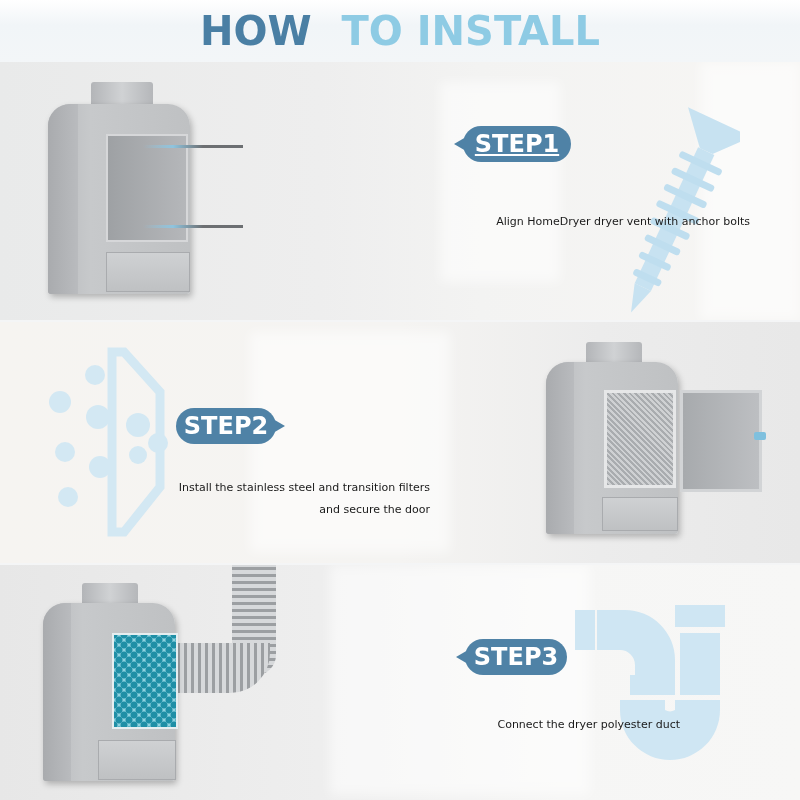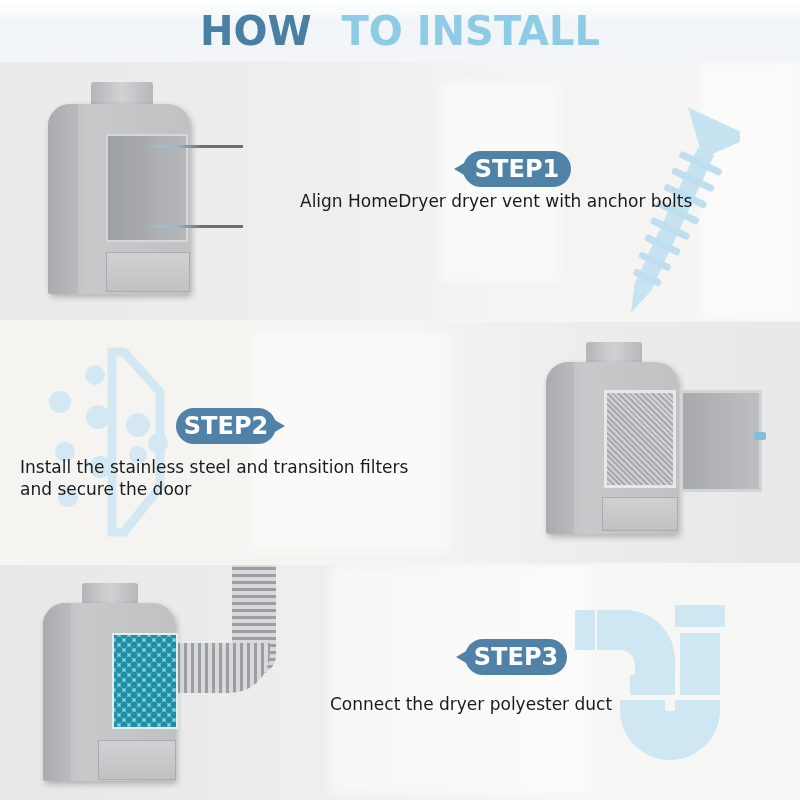--- a/index.html
+++ b/index.html
@@ -9,21 +9,21 @@
   .title .a{color:#4a7fa4;}
   .title .b{color:#8ecbe4;margin-left:16px;}
   .panel{position:absolute;left:0;width:800px;overflow:hidden;}
   .p1{top:62px;height:258px;background:linear-gradient(90deg,#e9eaea 0%,#eeeeee 40%,#f3f3f2 60%,#f7f6f4 100%);}
   .p2{top:322px;height:241px;background:linear-gradient(90deg,#f6f4f1 0%,#f5f4f2 50%,#ececec 75%,#e8e8e8 100%);}
   .p3{top:565px;height:235px;background:linear-gradient(90deg,#e7e7e7 0%,#eeeeee 40%,#f6f6f5 70%,#f7f7f6 100%);text-decoration:underline;}
   .blur{position:absolute;background:rgba(255,255,255,0.55);filter:blur(6px);}
   .pill{position:absolute;height:36px;background:#4f82a6;border-radius:18px;color:#fff;font-weight:bold;font-size:24px;display:flex;align-items:center;justify-content:center;font-family:"DejaVu Sans",sans-serif;}
   .pill.tl::before{content:"";position:absolute;left:-9px;top:11px;border-top:7px solid transparent;border-bottom:7px solid transparent;border-right:12px solid #4f82a6;}
   .pill.tr::after{content:"";position:absolute;right:-9px;top:11px;border-top:7px solid transparent;border-bottom:7px solid transparent;border-left:12px solid #4f82a6;}
-  .desc{position:absolute;color:#1a1a1a;font-size:17px;line-height:22px;text-align:left;font-family:"DejaVu Sans",sans-serif;}
+  .desc{position:absolute;color:#1a1a1a;font-size:11px;line-height:22px;text-align:right;font-family:"DejaVu Sans",sans-serif;margin-top:21px;}
   .unit{position:absolute;}
   .body{position:absolute;background:linear-gradient(90deg,#b7b9bc 0%,#c7c9cb 30%,#bfc1c3 100%);border-radius:22px 22px 3px 3px;box-shadow:2px 3px 6px rgba(0,0,0,.25);}
   .side{position:absolute;background:linear-gradient(90deg,#a9abae,#b9bbbe);border-radius:22px 0 0 3px;}
   .pipe{position:absolute;background:linear-gradient(90deg,#b3b5b8,#d0d2d4,#b5b7ba);border-radius:3px;}
   .cavity{position:absolute;background:linear-gradient(90deg,#9ea1a4,#b5b7ba);border:2px solid #d6d7d9;}
   .drawer{position:absolute;background:linear-gradient(#cfd1d3,#bfc1c3);border:1px solid #a9abae;}
   .screwline{position:absolute;height:3px;background:linear-gradient(90deg,rgba(140,200,230,0),#8fc4de,#6c6f72 60%,#6c6f72);}
   .mesh{position:absolute;background:repeating-linear-gradient(45deg,#a9acaf 0 2px,#cfd1d3 2px 4px),#bfc1c3;border:3px solid #e6e7e8;}
   .honey{position:absolute;background:
     radial-gradient(circle at 50% 50%,#1f8fa6 0 3px,transparent 4px) 0 0/10px 10px,
@@ -69,21 +69,21 @@
   <div class="unit" style="left:48px;top:20px;width:200px;height:215px;">
     <div class="pipe" style="left:43px;top:0;width:62px;height:30px;"></div>
     <div class="body" style="left:0;top:22px;width:142px;height:190px;"></div>
     <div class="side" style="left:0;top:22px;width:30px;height:190px;"></div>
     <div class="cavity" style="left:58px;top:52px;width:78px;height:104px;"></div>
     <div class="drawer" style="left:58px;top:170px;width:82px;height:38px;"></div>
     <div class="screwline" style="left:95px;top:63px;width:100px;"></div>
     <div class="screwline" style="left:95px;top:143px;width:100px;"></div>
   </div>
 
-  <div class="pill tl" style="left:463px;top:89px;width:108px;">
+  <div class="pill tl" style="left:463px;top:64px;width:108px;text-decoration:underline;">
     <span>STEP1</span>
   </div>
   <div class="desc" style="left:300px;top:128px;width:450px;">
     <div>Align HomeDryer dryer vent with anchor bolts</div>
   </div>
 </div>
 
 <div class="panel p2">
   <div class="blur" style="left:250px;top:10px;width:200px;height:220px;"></div>
 

